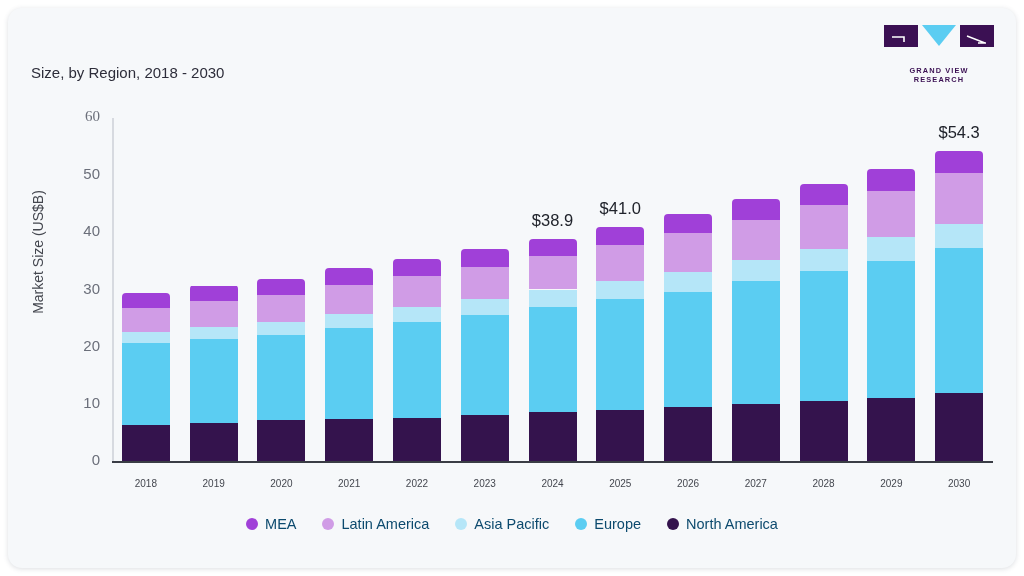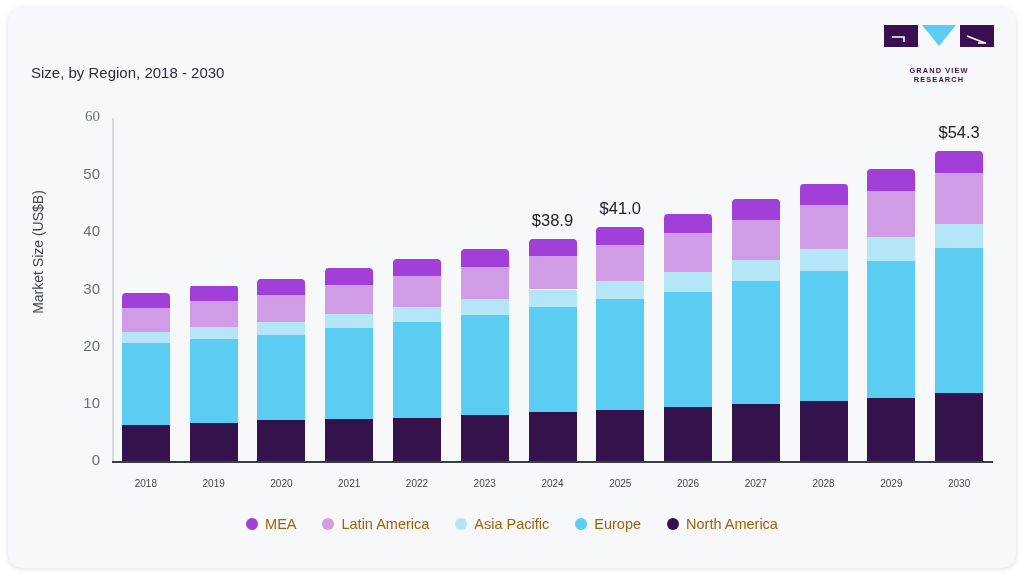--- a/index.html
+++ b/index.html
@@ -130,21 +130,21 @@
     align-items: center;
     gap: 7px;
   }
   .legend-swatch {
     width: 12px;
     height: 12px;
     border-radius: 50%;
   }
   .legend-label {
     font-size: 14.5px;
-    color: #a16207;
+    color: #0c4a6e;
   }
 </style>
 </head>
 <body>
 
 <div id="card">
 
   <div id="subtitle">Size, by Region, 2018 - 2030</div>
 
   <div id="logo">

